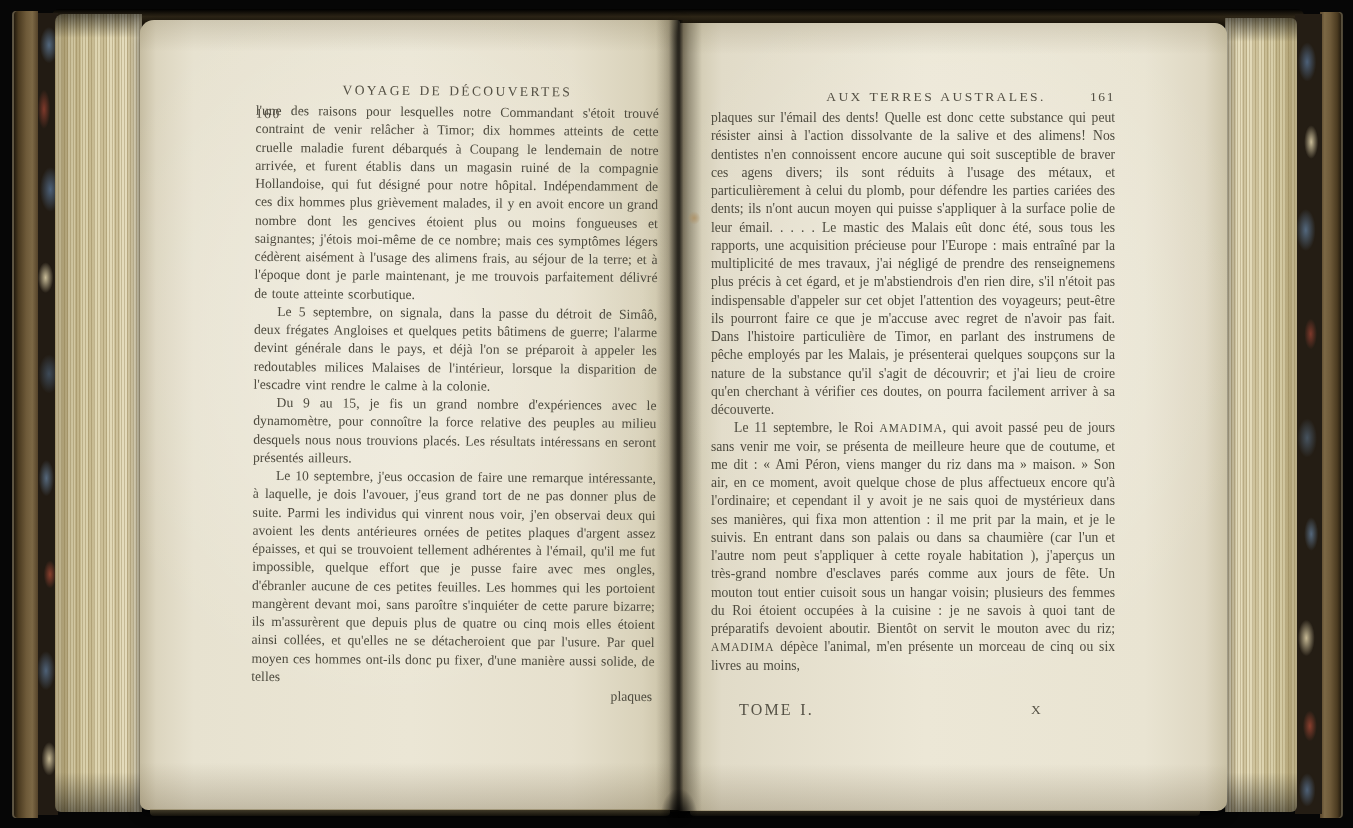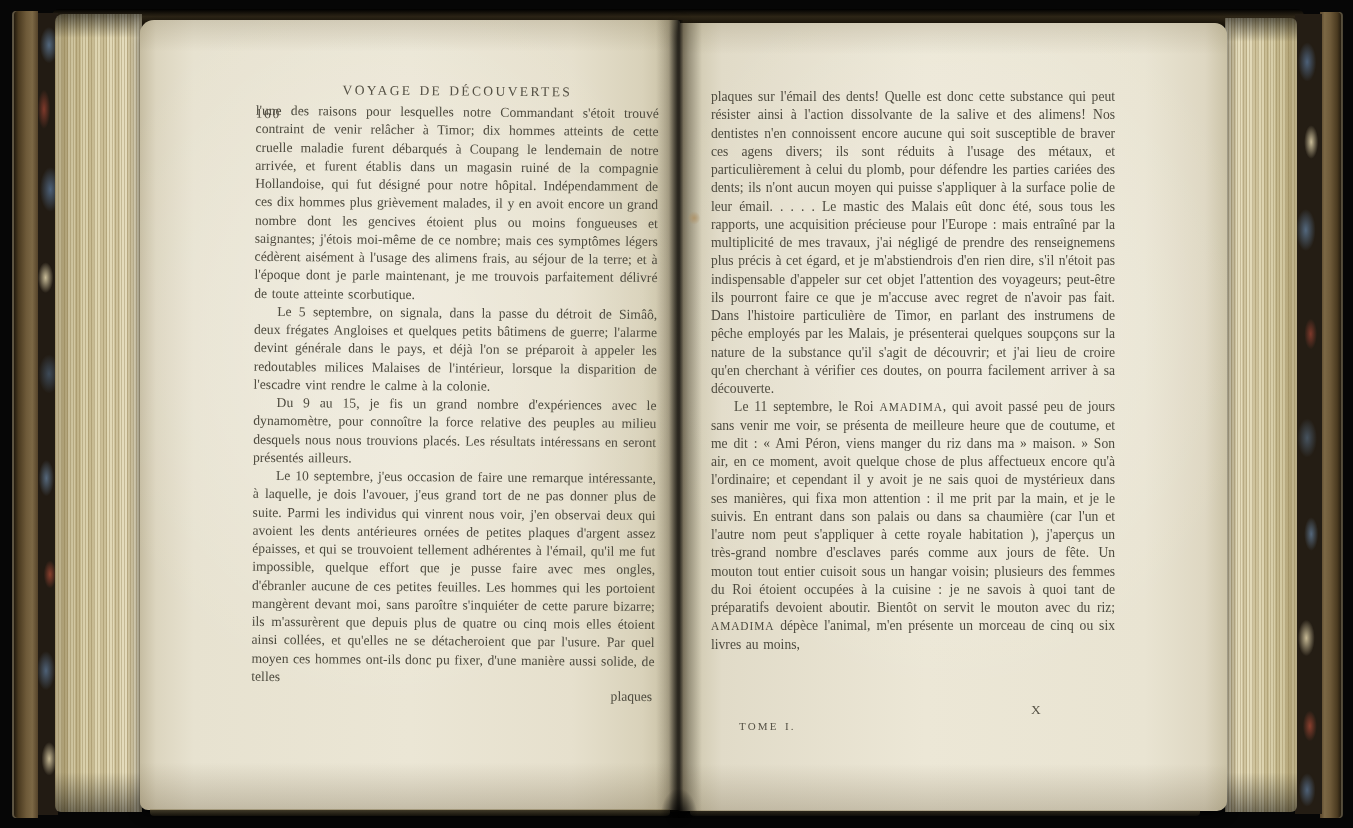--- a/index.html
+++ b/index.html
@@ -83,21 +83,21 @@
     font-size:13.5px;letter-spacing:2.4px;color:#534f43;white-space:nowrap;}
   .running-head .title-r{padding-left:46px;}
   .pagenum-l{position:absolute;left:0;top:0;letter-spacing:1.6px;margin-top:24px;}
   .pagenum-r{position:absolute;right:0;top:0;letter-spacing:1.6px;}
   .para{margin:0;}
   .para.indent{text-indent:1.7em;}
   .italic{}
   .smallcaps{font-size:0.84em;letter-spacing:0.9px;}
   .catchword{position:absolute;right:2px;bottom:0;font-size:13.6px;}
   .pfooter{position:absolute;left:0;bottom:-2px;width:100%;height:17px;}
-  .tome{position:absolute;left:28px;top:16px;font-size:11px;letter-spacing:2.2px;color:#565246;}
+  .tome{position:absolute;left:28px;top:0;font-size:16px;letter-spacing:2.2px;color:#565246;}
   .sig{position:absolute;left:320px;top:0;font-size:13.5px;color:#565246;}
 </style>
 </head>
 <body>
 
 <div class="stage">
   <div class="top-edge"></div>
 
   <div class="leather-left"></div>
   <div class="marble-left"></div>
@@ -123,20 +123,24 @@
     <div class="paras">
         <p class="para"><span>l'une des raisons pour lesquelles notre Commandant s'étoit trouvé contraint de venir relâcher à Timor; dix hommes atteints de cette cruelle maladie furent débarqués à Coupang le lendemain de notre arrivée, et furent établis dans un magasin ruiné de la compagnie Hollandoise, qui fut désigné pour notre hôpital. Indépendamment de ces dix hommes plus grièvement malades, il y en avoit encore un grand nombre dont les gencives étoient plus ou moins fongueuses et saignantes; j'étois moi-même de ce nombre; mais ces symptômes légers cédèrent aisément à l'usage des alimens frais, au séjour de la terre; et à l'époque dont je parle maintenant, je me trouvois parfaitement délivré de toute atteinte scorbutique.</span></p>
         <p class="para indent"><span>Le 5 septembre, on signala, dans la passe du détroit de </span><span class="italic">Simâô</span><span>, deux frégates Angloises et quelques petits bâtimens de guerre; l'alarme devint générale dans le pays, et déjà l'on se préparoit à appeler les redoutables milices Malaises de l'intérieur, lorsque la disparition de l'escadre vint rendre le calme à la colonie.</span></p>
         <p class="para indent"><span>Du 9 au 15, je fis un grand nombre d'expériences avec le dynamomètre, pour connoître la force relative des peuples au milieu desquels nous nous trouvions placés. Les résultats intéressans en seront présentés ailleurs.</span></p>
         <p class="para indent"><span>Le 10 septembre, j'eus occasion de faire une remarque intéressante, à laquelle, je dois l'avouer, j'eus grand tort de ne pas donner plus de suite. Parmi les individus qui vinrent nous voir, j'en observai deux qui avoient les dents antérieures ornées de petites plaques d'argent assez épaisses, et qui se trouvoient tellement adhérentes à l'émail, qu'il me fut impossible, quelque effort que je pusse faire avec mes ongles, d'ébranler aucune de ces petites feuilles. Les hommes qui les portoient mangèrent devant moi, sans paroître s'inquiéter de cette parure bizarre; ils m'assurèrent que depuis plus de quatre ou cinq mois elles étoient ainsi collées, et qu'elles ne se détacheroient que par l'usure. Par quel moyen ces hommes ont-ils donc pu fixer, d'une manière aussi solide, de telles</span></p>
       </div>
     <div class="catchword">plaques</div>
   </div>
 
   <div class="text-block text-right">
+    <div class="running-head">
+      <span class="title-r">AUX TERRES AUSTRALES.</span>
+      <span class="pagenum-r">161</span>
+    </div>
     <div class="paras">
         <p class="para"><span>plaques sur l'émail des dents! Quelle est donc cette substance qui peut résister ainsi à l'action dissolvante de la salive et des alimens! Nos dentistes n'en connoissent encore aucune qui soit susceptible de braver ces agens divers; ils sont réduits à l'usage des métaux, et particulièrement à celui du plomb, pour défendre les parties cariées des dents; ils n'ont aucun moyen qui puisse s'appliquer à la surface polie de leur émail.&nbsp;.&nbsp;.&nbsp;.&nbsp;. Le mastic des Malais eût donc été, sous tous les rapports, une acquisition précieuse pour l'Europe : mais entraîné par la multiplicité de mes travaux, j'ai négligé de prendre des renseignemens plus précis à cet égard, et je m'abstiendrois d'en rien dire, s'il n'étoit pas indispensable d'appeler sur cet objet l'attention des voyageurs; peut-être ils pourront faire ce que je m'accuse avec regret de n'avoir pas fait. Dans l'histoire particulière de Timor, en parlant des instrumens de pêche employés par les Malais, je présenterai quelques soupçons sur la nature de la substance qu'il s'agit de découvrir; et j'ai lieu de croire qu'en cherchant à vérifier ces doutes, on pourra facilement arriver à sa découverte.</span></p>
         <p class="para indent"><span>Le 11 septembre, le Roi </span><span class="smallcaps">AMADIMA</span><span>, qui avoit passé peu de jours sans venir me voir, se présenta de meilleure heure que de coutume, et me dit : « Ami Péron, viens manger du riz dans ma » maison. » Son air, en ce moment, avoit quelque chose de plus affectueux encore qu'à l'ordinaire; et cependant il y avoit je ne sais quoi de mystérieux dans ses manières, qui fixa mon attention : il me prit par la main, et je le suivis. En entrant dans son palais ou dans sa chaumière (car l'un et l'autre nom peut s'appliquer à cette royale habitation ), j'aperçus un très-grand nombre d'esclaves parés comme aux jours de fête. Un mouton tout entier cuisoit sous un hangar voisin; plusieurs des femmes du Roi étoient occupées à la cuisine : je ne savois à quoi tant de préparatifs devoient aboutir. Bientôt on servit le mouton avec du riz; </span><span class="smallcaps">AMADIMA</span><span> dépèce l'animal, m'en présente un morceau de cinq ou six livres au moins,</span></p>
       </div>
     <div class="pfooter">
       <span class="tome">TOME I.</span>
       <span class="sig">X</span>
     </div>
   </div>
 </div>

